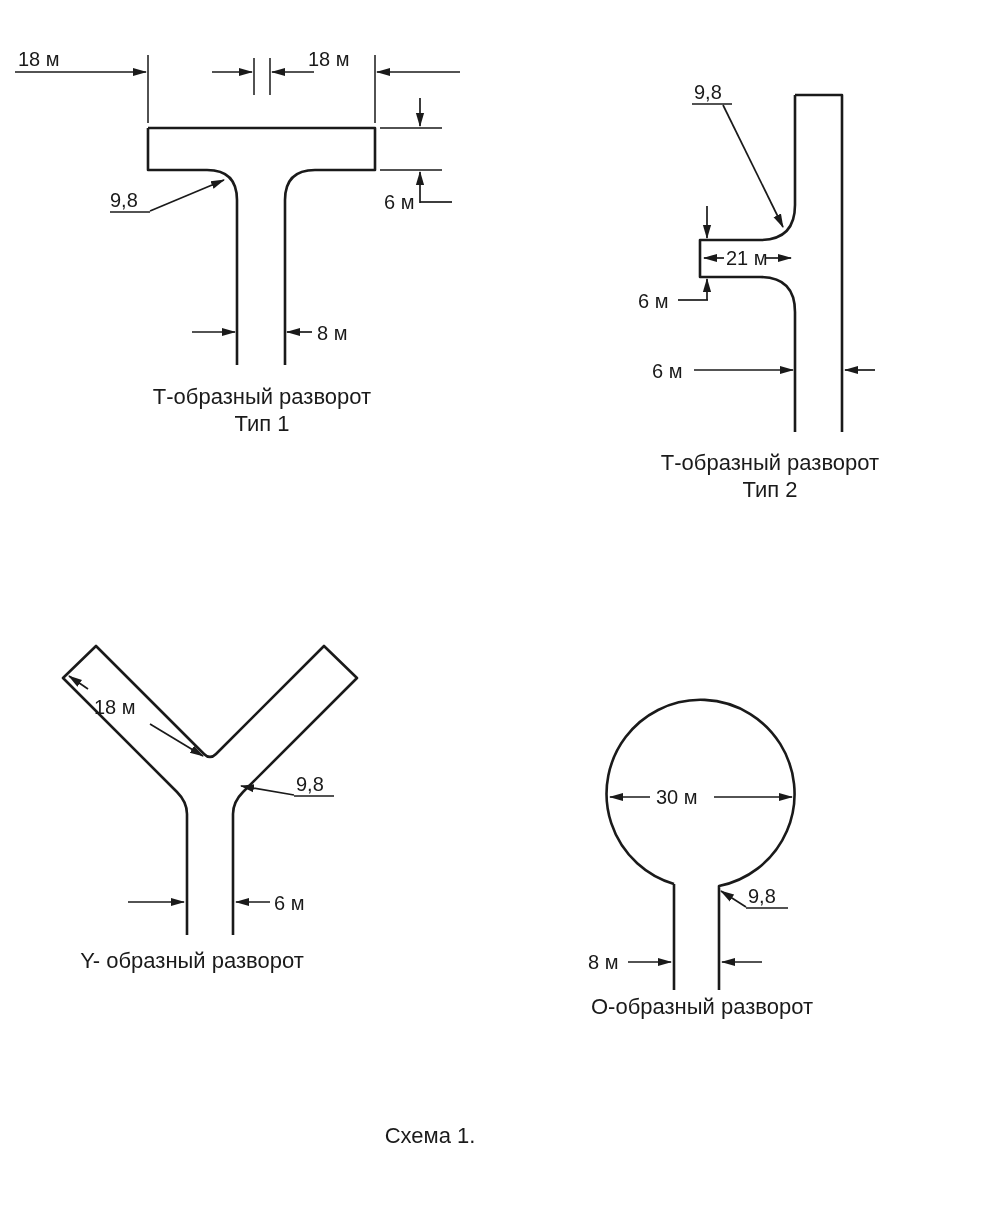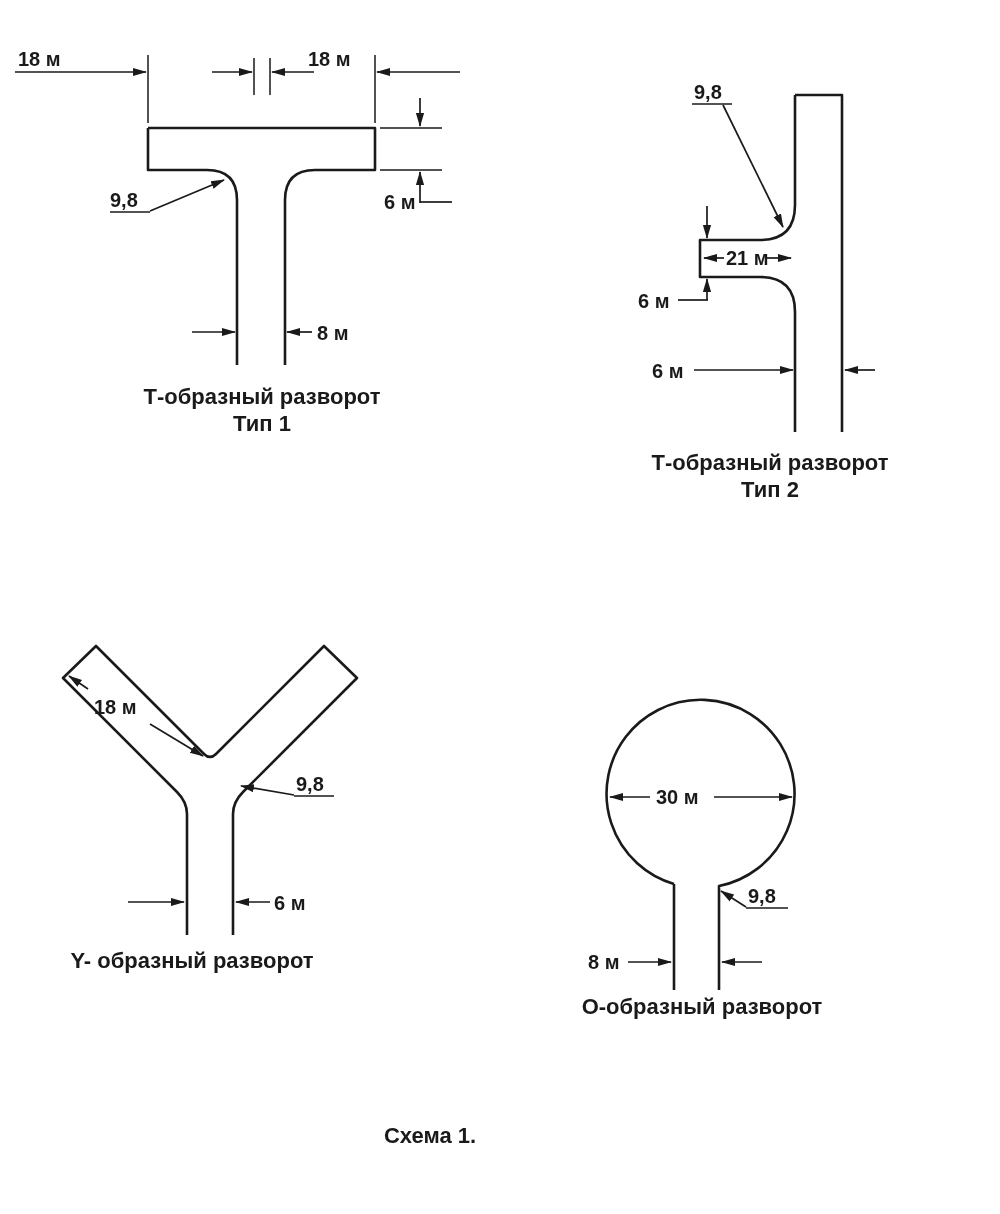--- a/index.html
+++ b/index.html
@@ -2,21 +2,20 @@
 <html><head>
 <meta charset="utf-8">
 <style>
   html, body { margin: 0; padding: 0; background: #ffffff; }
   .page {
     position: relative;
     width: 1000px;
     height: 1214px;
     background: #ffffff;
     font-family: "Liberation Sans", sans-serif;
-    font-weight: bold;
   }
   svg { display: block; }
   .outline { fill: none; stroke: #1a1a1a; stroke-width: 2.6px; stroke-linejoin: round; }
   .dim     { fill: none; stroke: #1a1a1a; stroke-width: 1.7px; }
   .ext     { fill: none; stroke: #1a1a1a; stroke-width: 1.5px; }
   text     { fill: #1a1a1a; font-family: "Liberation Sans", sans-serif; }
   .dimlabel { font-size: 20px; }
   .title    { font-size: 22px; text-anchor: middle; }
   .caption  { font-size: 22px; text-anchor: middle; }
 </style>

